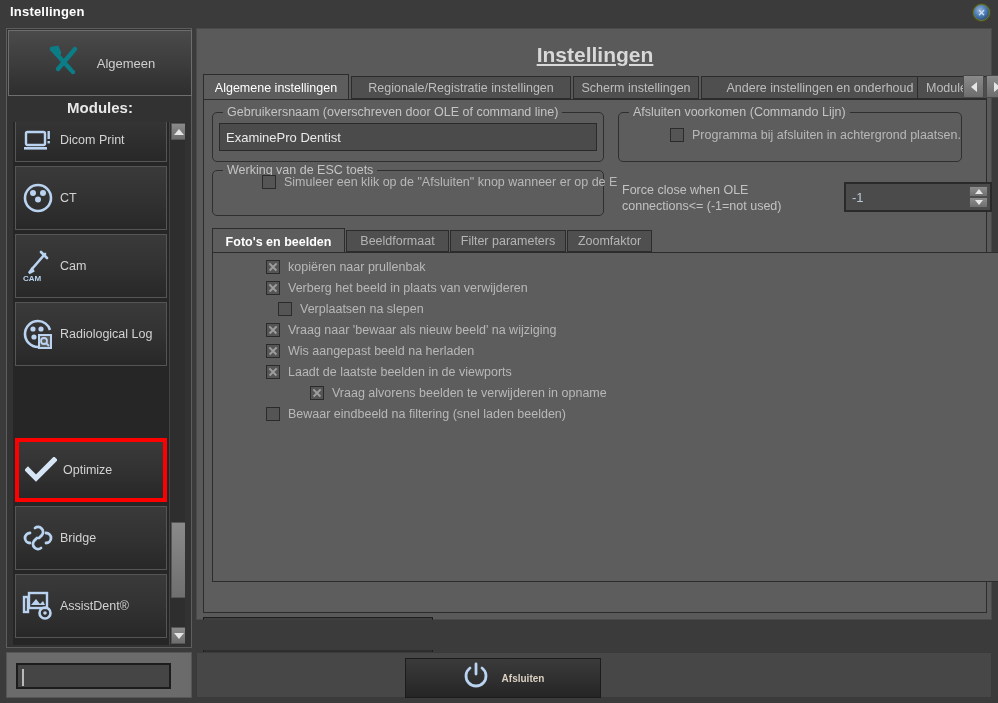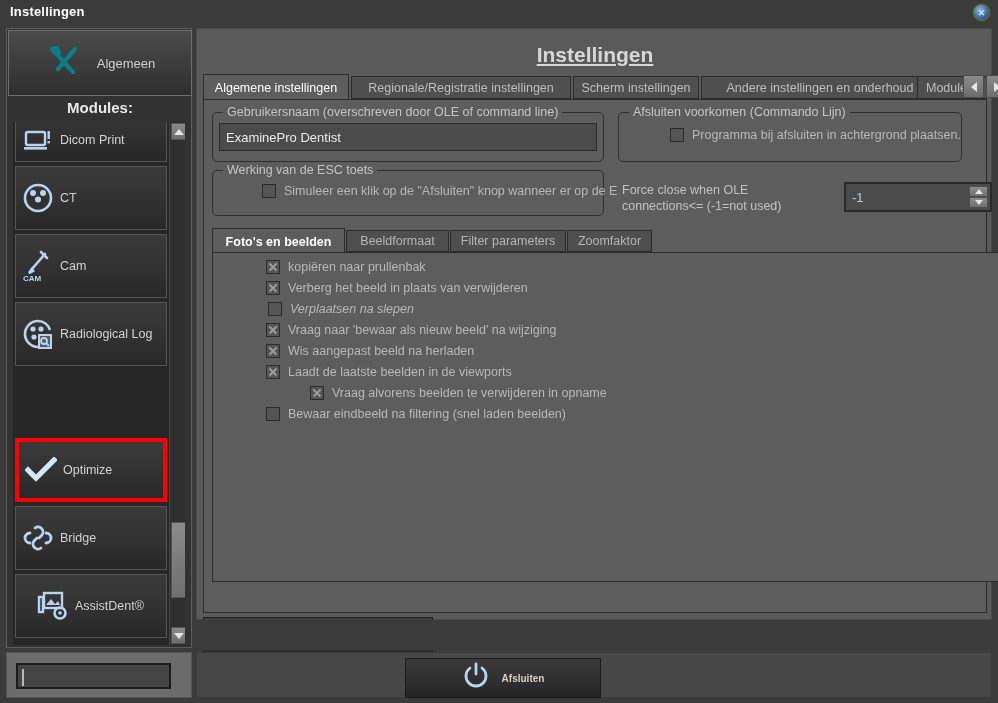--- a/index.html
+++ b/index.html
@@ -405,21 +405,21 @@
                 <path d="M13 6 a5 5 0 0 1 7 7 l-3 3"></path>
                 <path d="M19 26 a5 5 0 0 1 -7 -7 l3 -3"></path>
                 <path d="M8 11 a5 5 0 0 0 0 10"></path>
                 <path d="M24 21 a5 5 0 0 0 0 -10"></path>
               </g>
             </svg>
           </span>
           <span class="mlbl">Bridge</span>
         </div>
 
-        <div class="module-item" style="top:452px;padding-left:15px;">
+        <div class="module-item" style="top:452px;">
           <span class="icon">
             <svg width="32" height="30" viewBox="0 0 32 30">
               <rect x="7" y="2" width="18" height="15" fill="none" stroke="#b9d3f0" stroke-width="2.4"></rect>
               <path d="M9 14 L14 8 L18 13 L21 10 L23 14 Z" fill="#b9d3f0"></path>
               <rect x="2" y="6" width="4" height="15" fill="none" stroke="#b9d3f0" stroke-width="2.4"></rect>
               <circle cx="23" cy="22" r="5.5" fill="none" stroke="#b9d3f0" stroke-width="2.6"></circle>
               <circle cx="23" cy="22" r="1.8" fill="#b9d3f0"></circle>
             </svg>
           </span>
           <span class="mlbl">AssistDent®</span>
@@ -473,21 +473,21 @@
       <div class="group" style="left:414px; top:12px; width:344px; height:50px;">
         <span class="legend">Afsluiten voorkomen (Commando Lijn)</span>
         <div class="cbrow" style="left:12px; top:15px;">
           <span class="cbox"></span>
           <span class="cblabel">Programma bij afsluiten in achtergrond plaatsen.</span>
         </div>
       </div>
 
       <div class="group" style="left:8px; top:70px; width:392px; height:46px;">
         <span class="legend">Werking van de ESC toets</span>
-        <div class="cbrow" style="left:10px; top:13px;">
+        <div class="cbrow" style="left:10px; top:4px;">
           <span class="cbox"></span>
           <span class="cblabel" style="overflow:hidden; max-width:352px;">Simuleer een klik op de "Afsluiten" knop wanneer er op de E</span>
         </div>
       </div>
 
       <div class="plaintext" style="left:418px; top:82px; width:210px;">
         <div>Force close  when OLE</div>
         <div>connections&lt;= (-1=not used)</div>
       </div>
       <div class="spinner" style="left:640px; top:82px; width:148px; height:30px;">
@@ -511,21 +511,21 @@
 
       <div class="inner-page">
         <div class="cbrow" style="left:14px; top:7px;">
           <span class="cbox checked"></span>
           <span class="cblabel">kopiëren naar prullenbak</span>
         </div>
         <div class="cbrow" style="left:14px; top:28px;">
           <span class="cbox checked"></span>
           <span class="cblabel">Verberg het beeld in plaats van verwijderen</span>
         </div>
-        <div class="cbrow" style="left:16px; top:49px;font-style:italic;">
+        <div class="cbrow" style="left:26px; top:49px;">
           <span class="cbox"></span>
           <span class="cblabel">Verplaatsen na slepen</span>
         </div>
         <div class="cbrow" style="left:14px; top:70px;">
           <span class="cbox checked"></span>
           <span class="cblabel">Vraag naar 'bewaar als nieuw beeld' na wijziging</span>
         </div>
         <div class="cbrow" style="left:14px; top:91px;">
           <span class="cbox checked"></span>
           <span class="cblabel">Wis aangepast beeld na herladen</span>

